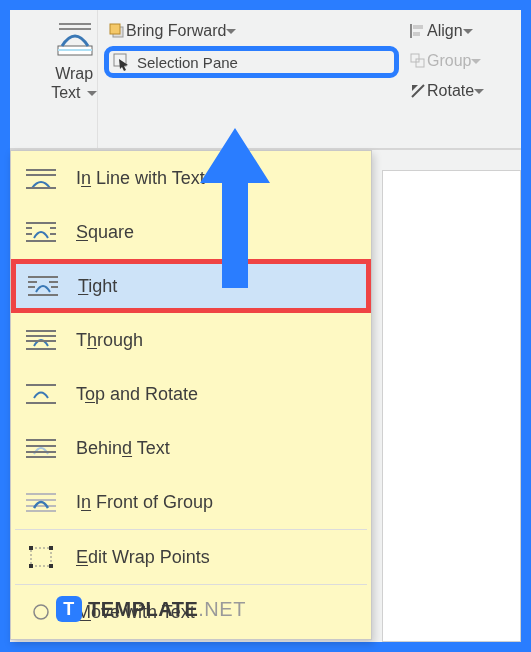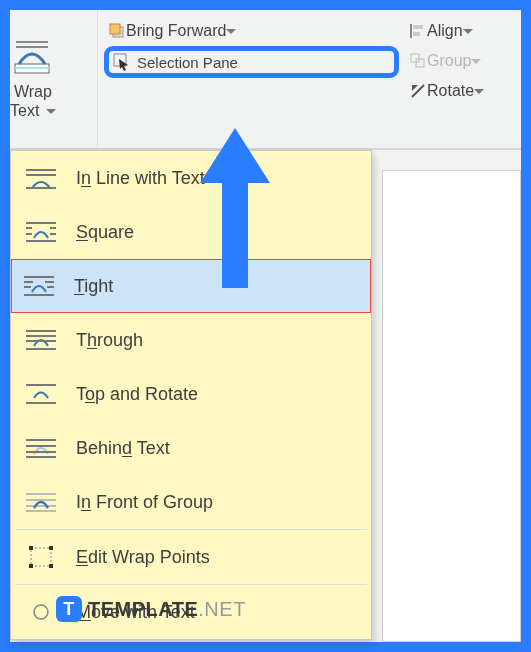--- a/index.html
+++ b/index.html
@@ -22,23 +22,23 @@
   .ribbon {
     display: flex;
     height: 140px;
     border-bottom: 2px solid #d6d6d6;
     background: #f1f2f2;
   }
   .wrap-col {
     width: 88px;
     display: flex;
     flex-direction: column;
-    align-items: flex-start;
+    align-items: flex-end;
     justify-content: flex-start;
-    padding-top: 24px;
+    padding-top: 6px;
     border-right: 1px solid #e0e0e0;
   }
   .wrap-big-icon {
     width: 44px; height: 44px;
     display:flex;align-items:center;justify-content:center;
     margin-bottom:4px;
   }
   .wrap-label { font-size: 16px; text-align:center; line-height:1.2; color:#444;}
   .arrange-col {
     flex:1;
@@ -81,21 +81,21 @@
     align-items:center;
     height:54px;
     padding:0 10px 0 10px;
     gap:18px;
     font-size:18px;
     color:#3e3e3e;
     border-left: 3px solid transparent;
   }
   .menu-item.sel {
     background:#cde3f8;
-    border:1px solid #ef4444;
+    border:5px solid #ef4444;
   }
   .menu-sep { height:1px;background:#dcdcdc;margin:0 4px;}
   .micon { width:34px;height:30px;display:flex;align-items:center;justify-content:center;flex:0 0 34px;}
   .underline { text-decoration: underline; text-underline-offset: 2px;}
   .doc-area {
     position:absolute;
     left:372px;
     top:160px;
     right:0;
     bottom:0;

